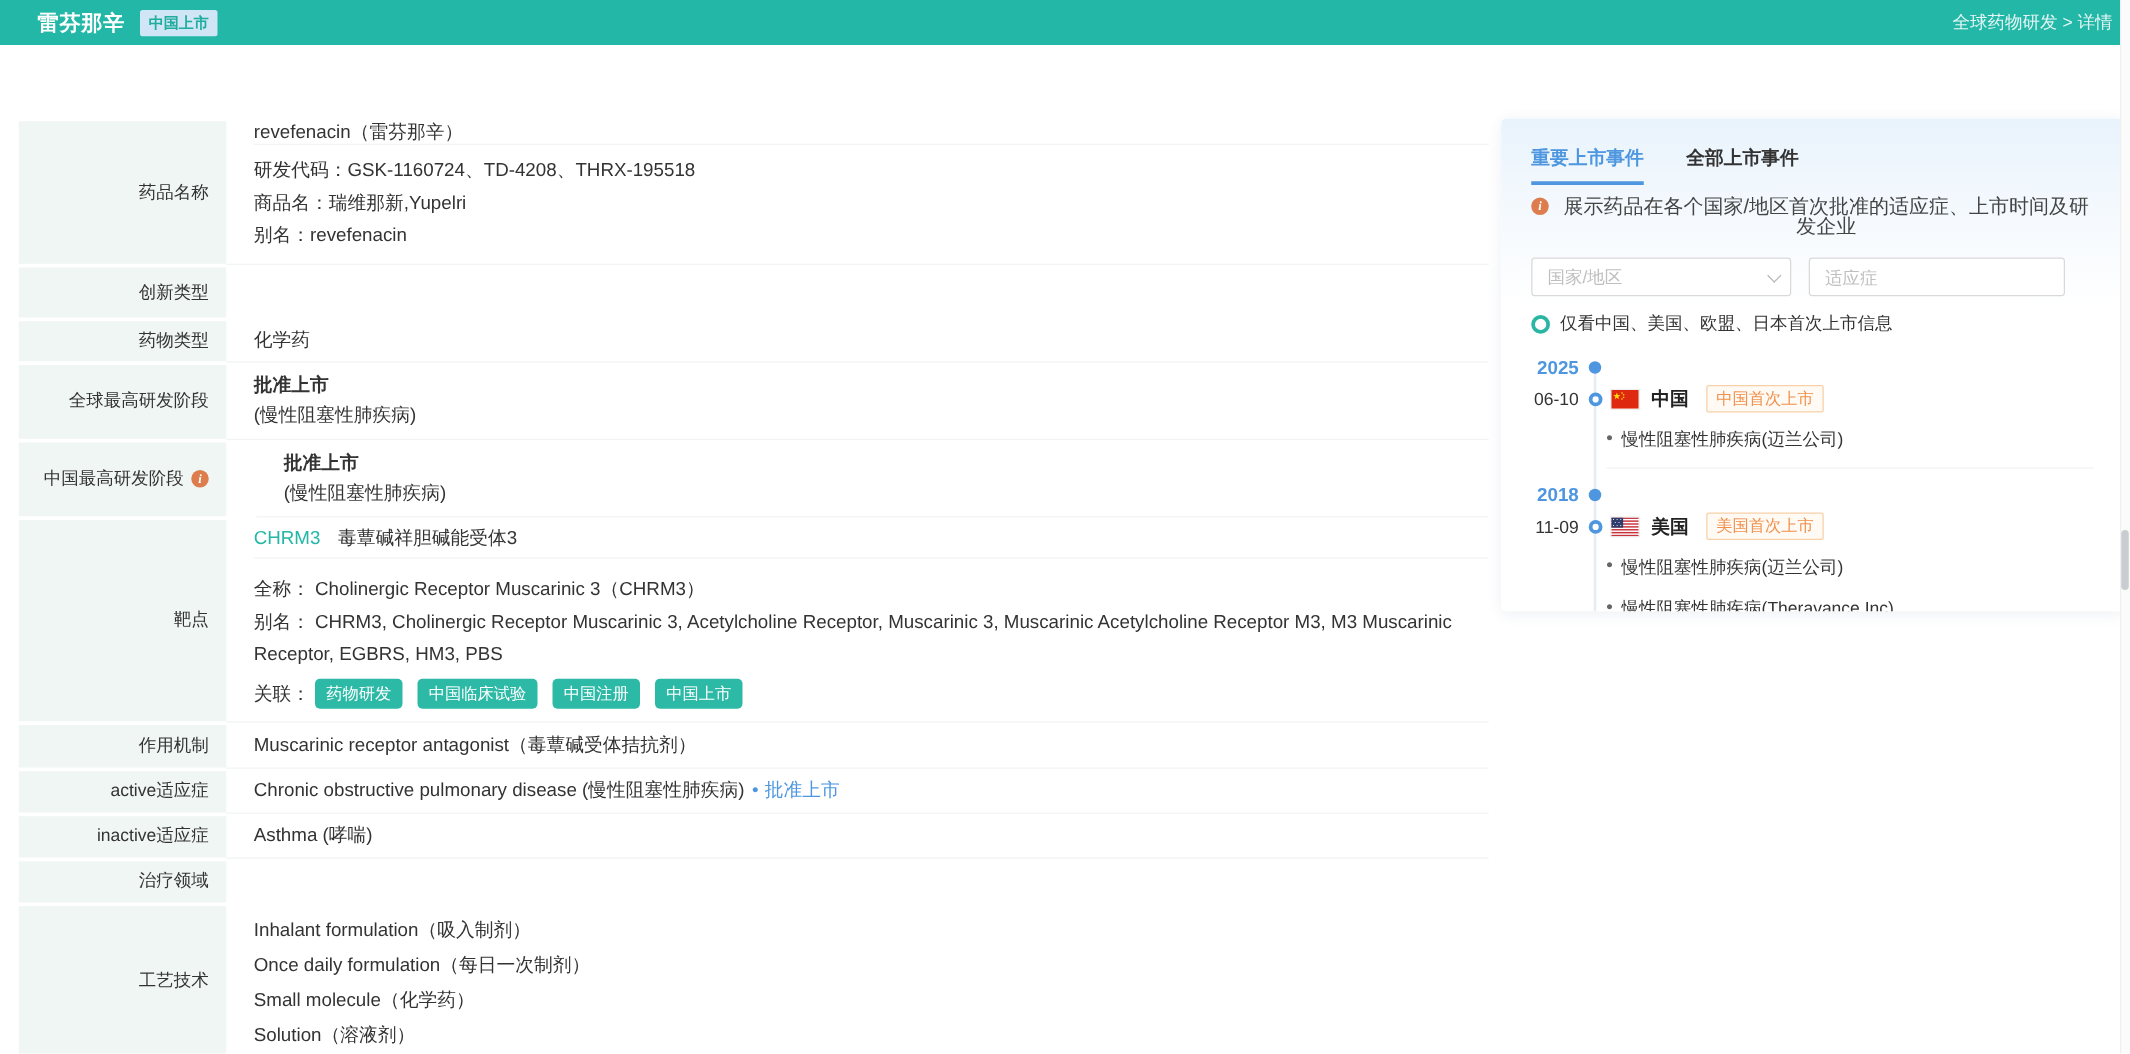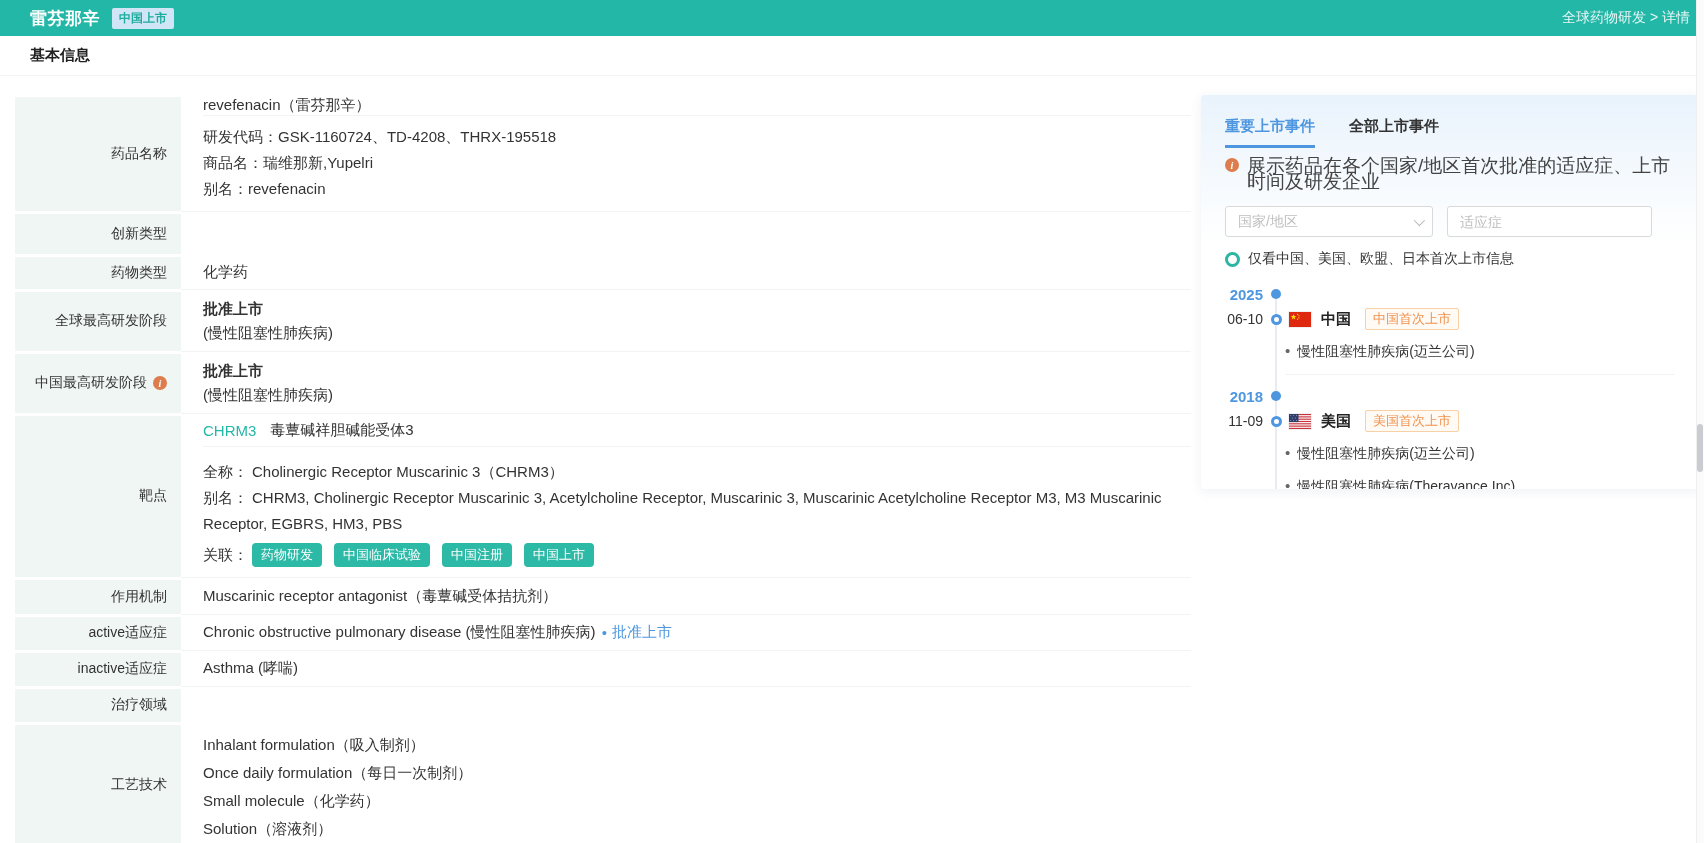--- a/index.html
+++ b/index.html
@@ -36,21 +36,21 @@
   .tgt-body .subline { line-height:26px; padding-right:16px; }
   .tgt-rel { margin-top:6px; display:flex; align-items:center; }
   .field-k { color:#333; margin-right:4px; }
 
   
   .events-card { position:absolute; left:1201px; top:95px; width:498px; height:394px; border-radius:4px; background:linear-gradient(180deg,#e9f3fc 0%,#ffffff 38%); box-shadow:0 2px 12px rgba(40,70,110,.08); padding:22px 24px 0 24px; overflow:hidden; }
   .tabs { display:flex; gap:34px; }
   .tab { font-size:15px; font-weight:bold; color:#333; padding-bottom:9px; cursor:pointer; }
   .tab.active { color:#4e97e0; border-bottom:3px solid #4e97e0; }
   .hint { display:flex; align-items:flex-start; margin-top:10px; }
-  .hint .txt { font-size:19px; color:#444; margin-left:8px; line-height:16px; }
+  .hint .txt { font-size:16px; color:#444; margin-left:8px; line-height:16px;text-align:center; }
   .filters { display:flex; gap:14px; margin-top:16px; }
   .sel { width:208px; height:31px; border:1px solid #d9d9d9; border-radius:3px; background:#fff; display:flex; align-items:center; padding:0 10px 0 12px; }
   .sel .ph { color:#bfbfbf; font-size:14px; flex:1; }
   .chev { width:8px; height:8px; border-right:1px solid #b6b6b6; border-bottom:1px solid #b6b6b6; transform:rotate(45deg) translateY(-2px); }
   .inp { width:205px; height:31px; border:1px solid #d9d9d9; border-radius:3px; padding:0 12px; font-size:14px; color:#701a75; outline:none; font-family:inherit; }
   .inp::placeholder { color:#bfbfbf; }
   .radio-line { display:flex; align-items:center; margin-top:13px; }
   .radio { width:15px; height:15px; border:3px solid #2bb5a3; border-radius:50%; background:#fff; flex:none; }
   .radio-line .txt { margin-left:8px; font-size:14px; color:#333; }
 
@@ -81,23 +81,20 @@
 <body>
 
 <div id="app">
 
   <div class="topbar">
     <span class="drug-title">雷芬那辛</span>
     <span class="hdr-badge">中国上市</span>
     <span class="crumb">全球药物研发 &gt; 详情</span>
   </div>
 
-  <div class="section-head">
-    <span class="t">基本信息</span>
-  </div>
 
   <div class="info-card">
 
     <div class="row" style="height:117px;">
       <div class="lbl">药品名称</div>
       <div class="val" style="justify-content:flex-start;">
         <div class="sub-a">revefenacin（雷芬那辛）</div>
         <div class="sub-b">
           <div class="subline">研发代码：GSK-1160724、TD-4208、THRX-195518</div>
           <div class="subline">商品名：瑞维那新,Yupelri</div>
@@ -116,21 +113,21 @@
     </div>
 
     <div class="row" style="height:62px;justify-content:space-between;">
       <div class="lbl">全球最高研发阶段</div>
       <div class="val">
         <div class="stage">批准上市</div>
         <div class="stage-ind">(慢性阻塞性肺疾病)</div>
       </div>
     </div>
 
-    <div class="row" style="height:62px;">
+    <div class="row" style="height:62px;gap:24px;">
       <div class="lbl">
         <span>中国最高研发阶段</span>
         <span class="info-i">i</span>
       </div>
       <div class="val">
         <div class="stage">批准上市</div>
         <div class="stage-ind">(慢性阻塞性肺疾病)</div>
       </div>
     </div>
 

